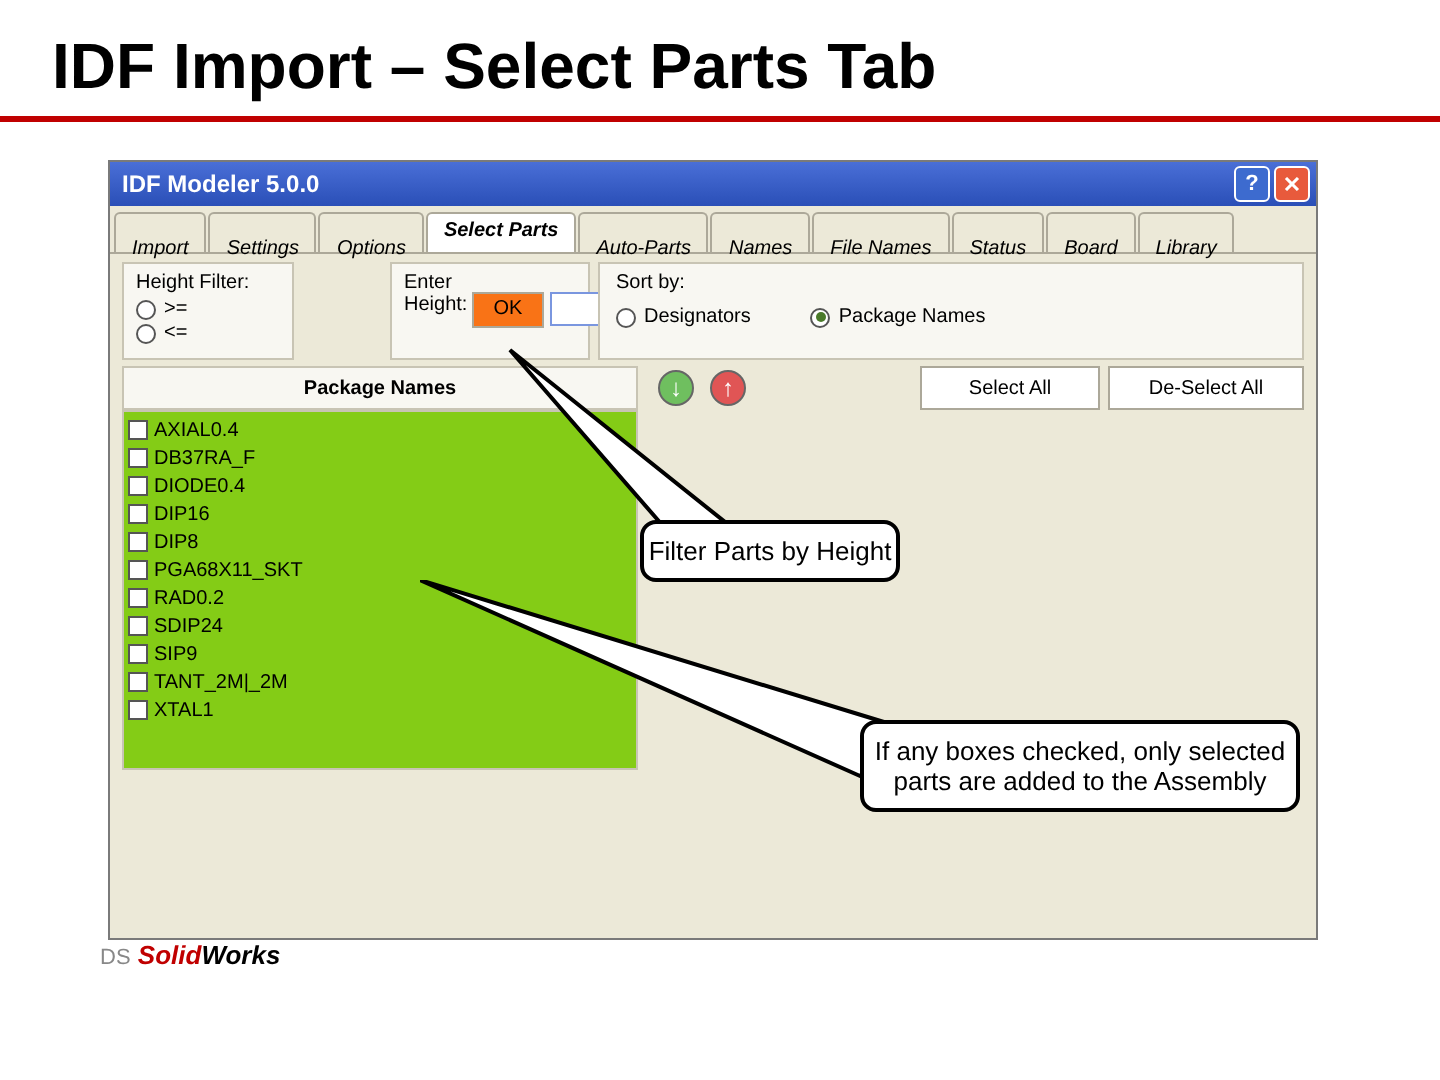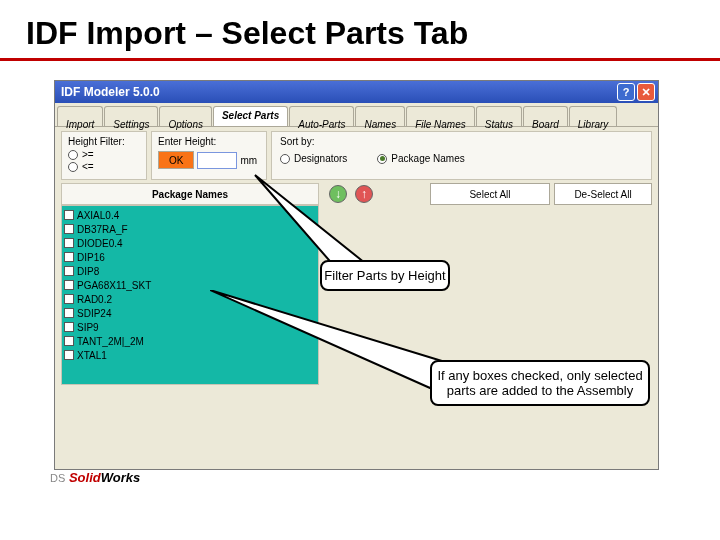--- a/index.html
+++ b/index.html
@@ -23,21 +23,21 @@
 .txt { border:1px solid #7a96df; height:17px; padding:1px 3px; font-size:10px; background:#fff; }
 .ok { font-size:10px; height:18px; padding:0 10px; border:1px solid #aca899; background:#f97316; cursor:pointer; }
 .header-row { display:flex; margin-top:3px; height:22px; }
 .hdr { border:1px solid #c8c4b4; background:#f8f7f2; display:flex; align-items:center; justify-content:center; font-size:10px; font-weight:bold; }
 .hdr.pk { width:258px; }
 .circle-btn { width:18px; height:18px; border-radius:50%; border:1px solid #666; background:#fff; display:flex; align-items:center; justify-content:center; margin:1px 4px; cursor:pointer; }
 .circle-btn .arrow { font-size:12px; line-height:1; }
 .circle-btn.green { background:#6fbf5f; color:#fff; }
 .circle-btn.red { background:#e05555; color:#fff; }
 .hdr-btn { border:1px solid #aca899; background:#fff; font-size:10px; padding:2px 6px; cursor:pointer; display:flex; align-items:center; }
-.listbox { border:1px solid #c8c4b4; background:#14b8a6; width:258px; height:180px; overflow:hidden; padding:2px; }
+.listbox { border:1px solid #c8c4b4; background:#84cc16; width:258px; height:180px; overflow:hidden; padding:2px; }
 .li { display:flex; align-items:center; gap:3px; font-size:10px; height:14px; }
 .cb { width:10px; height:10px; border:1px solid #555; background:#fff; flex-shrink:0; }
 .callout { position:absolute; background:#fff; border:2px solid #000; border-radius:8px; font-size:13px; text-align:center; padding:6px 2px; }
 #callout1 { left:320px; top:260px; width:130px; }
 #callout1-tail { left:255px; top:175px; width:110px; height:92px; overflow:visible; position:absolute; }
 #callout2 { left:430px; top:360px; width:220px; }
 #callout2-tail { left:210px; top:290px; width:250px; height:100px; position:absolute; }
 svg polygon { fill:#fff; stroke:#000; stroke-width:2; }
 .logo { position:absolute; left:50px; top:470px; font-size:13px; font-style:italic; color:#c00000; font-weight:bold; }
 .logo span.s { color:#888; font-style:normal; font-weight:normal; font-size:11px; }
@@ -79,21 +79,21 @@
         <label class="radio">
             <span class="radio-c"></span>
             <span>&gt;=</span>
           </label>
         <label class="radio">
             <span class="radio-c"></span>
             <span>&lt;=</span>
           </label>
       </div>
 
-      <div class="grpbox" style="width:116px; display:flex; flex-direction:column; gap:2px;">
+      <div class="grpbox" style="width:100px; display:flex; flex-direction:row; gap:2px;margin-left:44px;">
         <div class="grplabel">Enter Height:</div>
         <div style="display:flex; align-items:center; gap:3px;">
           <button class="ok">OK</button>
           <input class="txt" style="width: 40px;" value="">
           <span>mm</span>
         </div>
       </div>
 
       <div class="grpbox" style="flex:1; display:flex; align-items:flex-start; gap:30px; padding-left:8px;">
         <div>
@@ -117,21 +117,21 @@
       <div style="width:6px;"></div>
       <div style="display:flex; align-items:center;">
         <div class="circle-btn green">
             <span class="arrow">↓</span>
           </div>
         <div class="circle-btn red">
             <span class="arrow">↑</span>
           </div>
       </div>
       <div style="flex:1;"></div>
-      <div class="hdr-btn" style="width:120px; justify-content:center;">Select All</div>
+      <div class="hdr-btn" style="width:90px; justify-content:center;">Select All</div>
       <div style="width:4px;"></div>
       <div class="hdr-btn" style="width:98px; justify-content:center;">De-Select All</div>
     </div>
 
     <div class="listbox" id="partslist">
         <div class="li">
           <span class="cb"></span>
           <span>AXIAL0.4</span>
         </div>
         <div class="li">

